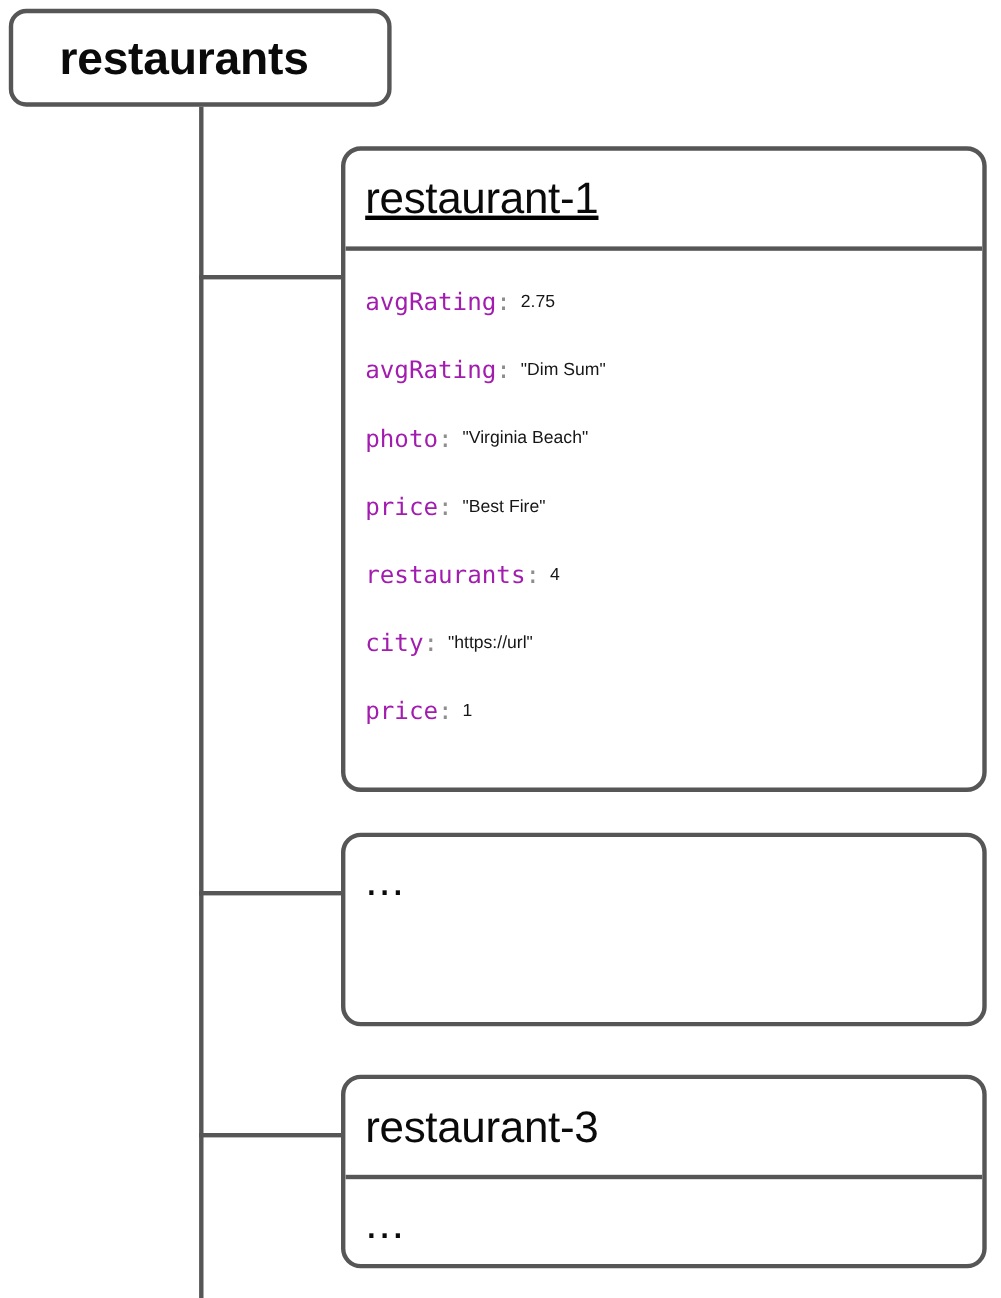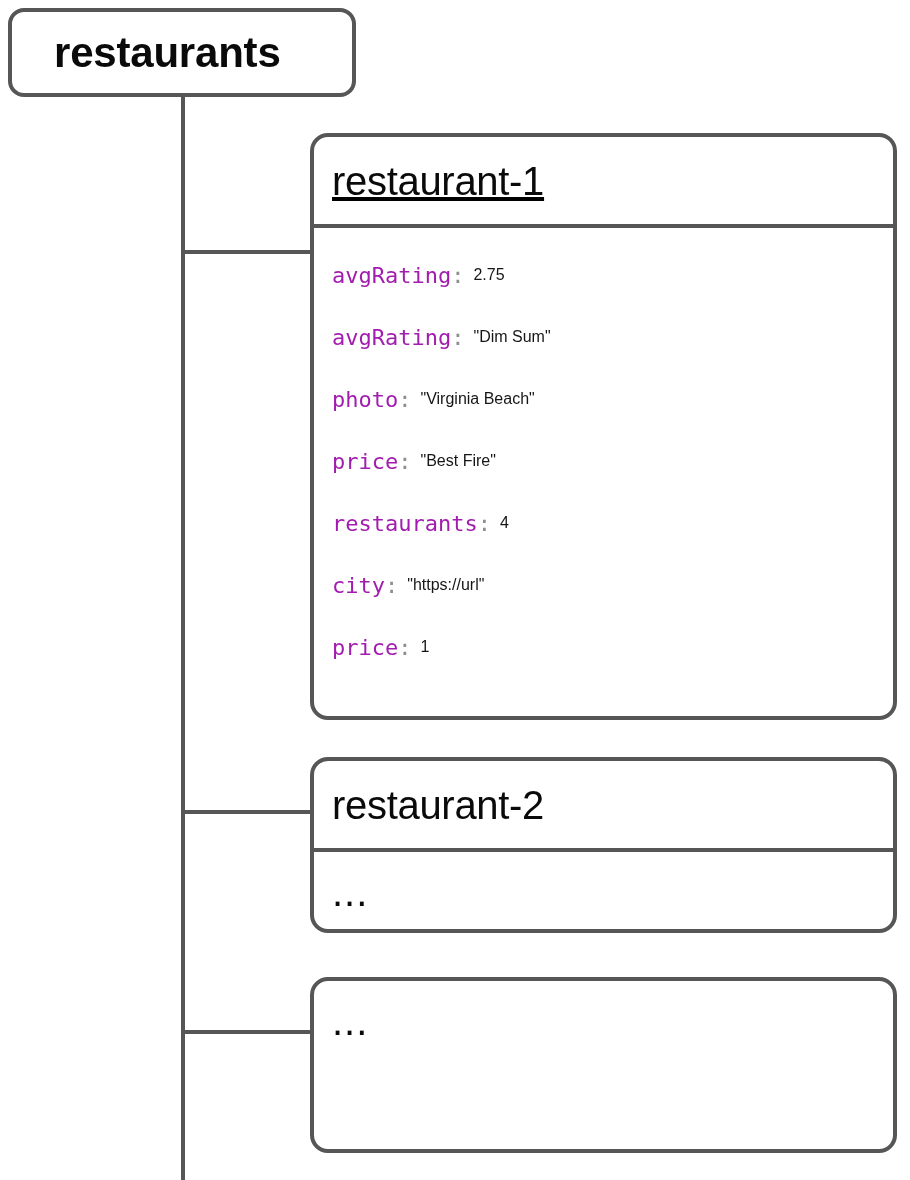--- a/index.html
+++ b/index.html
@@ -197,27 +197,27 @@
       <div class="field-row">
         <span class="field-key">price</span>
           <span class="field-sep">:</span>
           <span class="field-val">1</span>
       </div>
 
     </div>
   </div>
 
   <div class="doc-card card-2">
-    <div class="doc-title">
-      <span class="doc-title-label">restaurant-2</span>
-    </div>
     <div class="doc-body">
       <span class="ellipsis">...</span>
     </div>
   </div>
 
   <div class="doc-card card-3">
+    <div class="doc-title">
+      <span class="doc-title-label">restaurant-3</span>
+    </div>
     <div class="doc-body">
       <span class="ellipsis">...</span>
     </div>
   </div>
 
 </div>
 
 </body></html>

